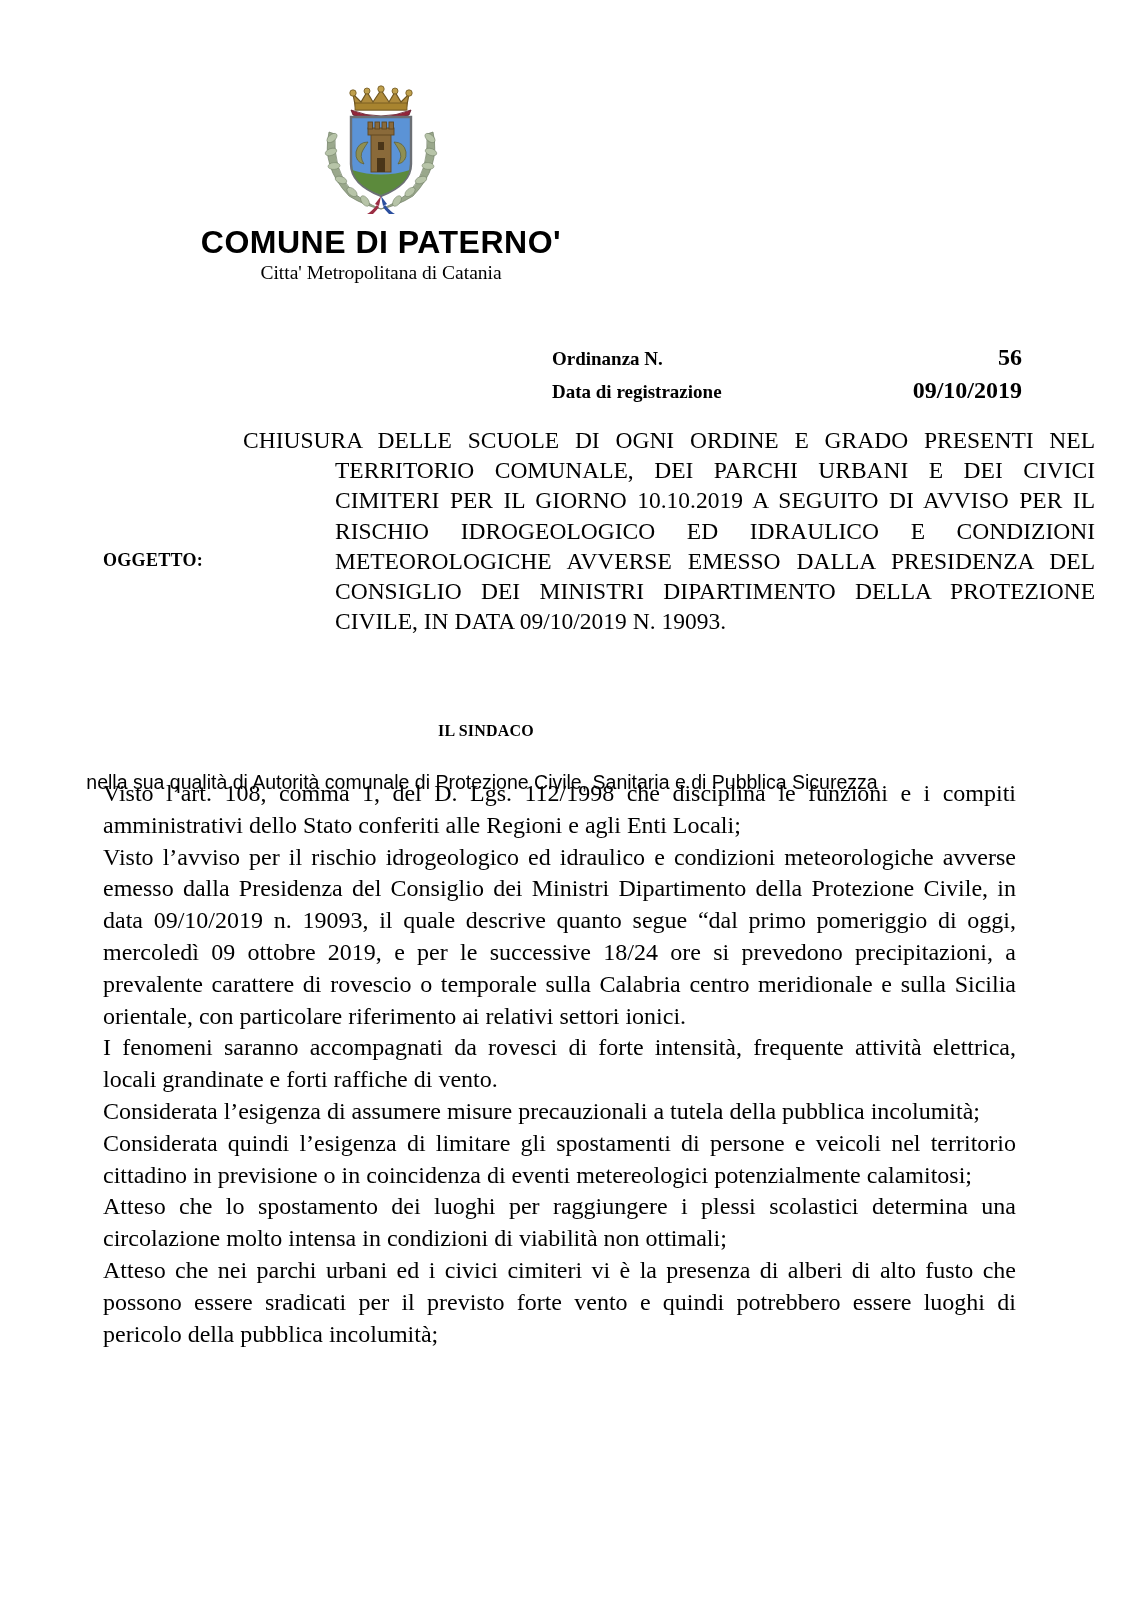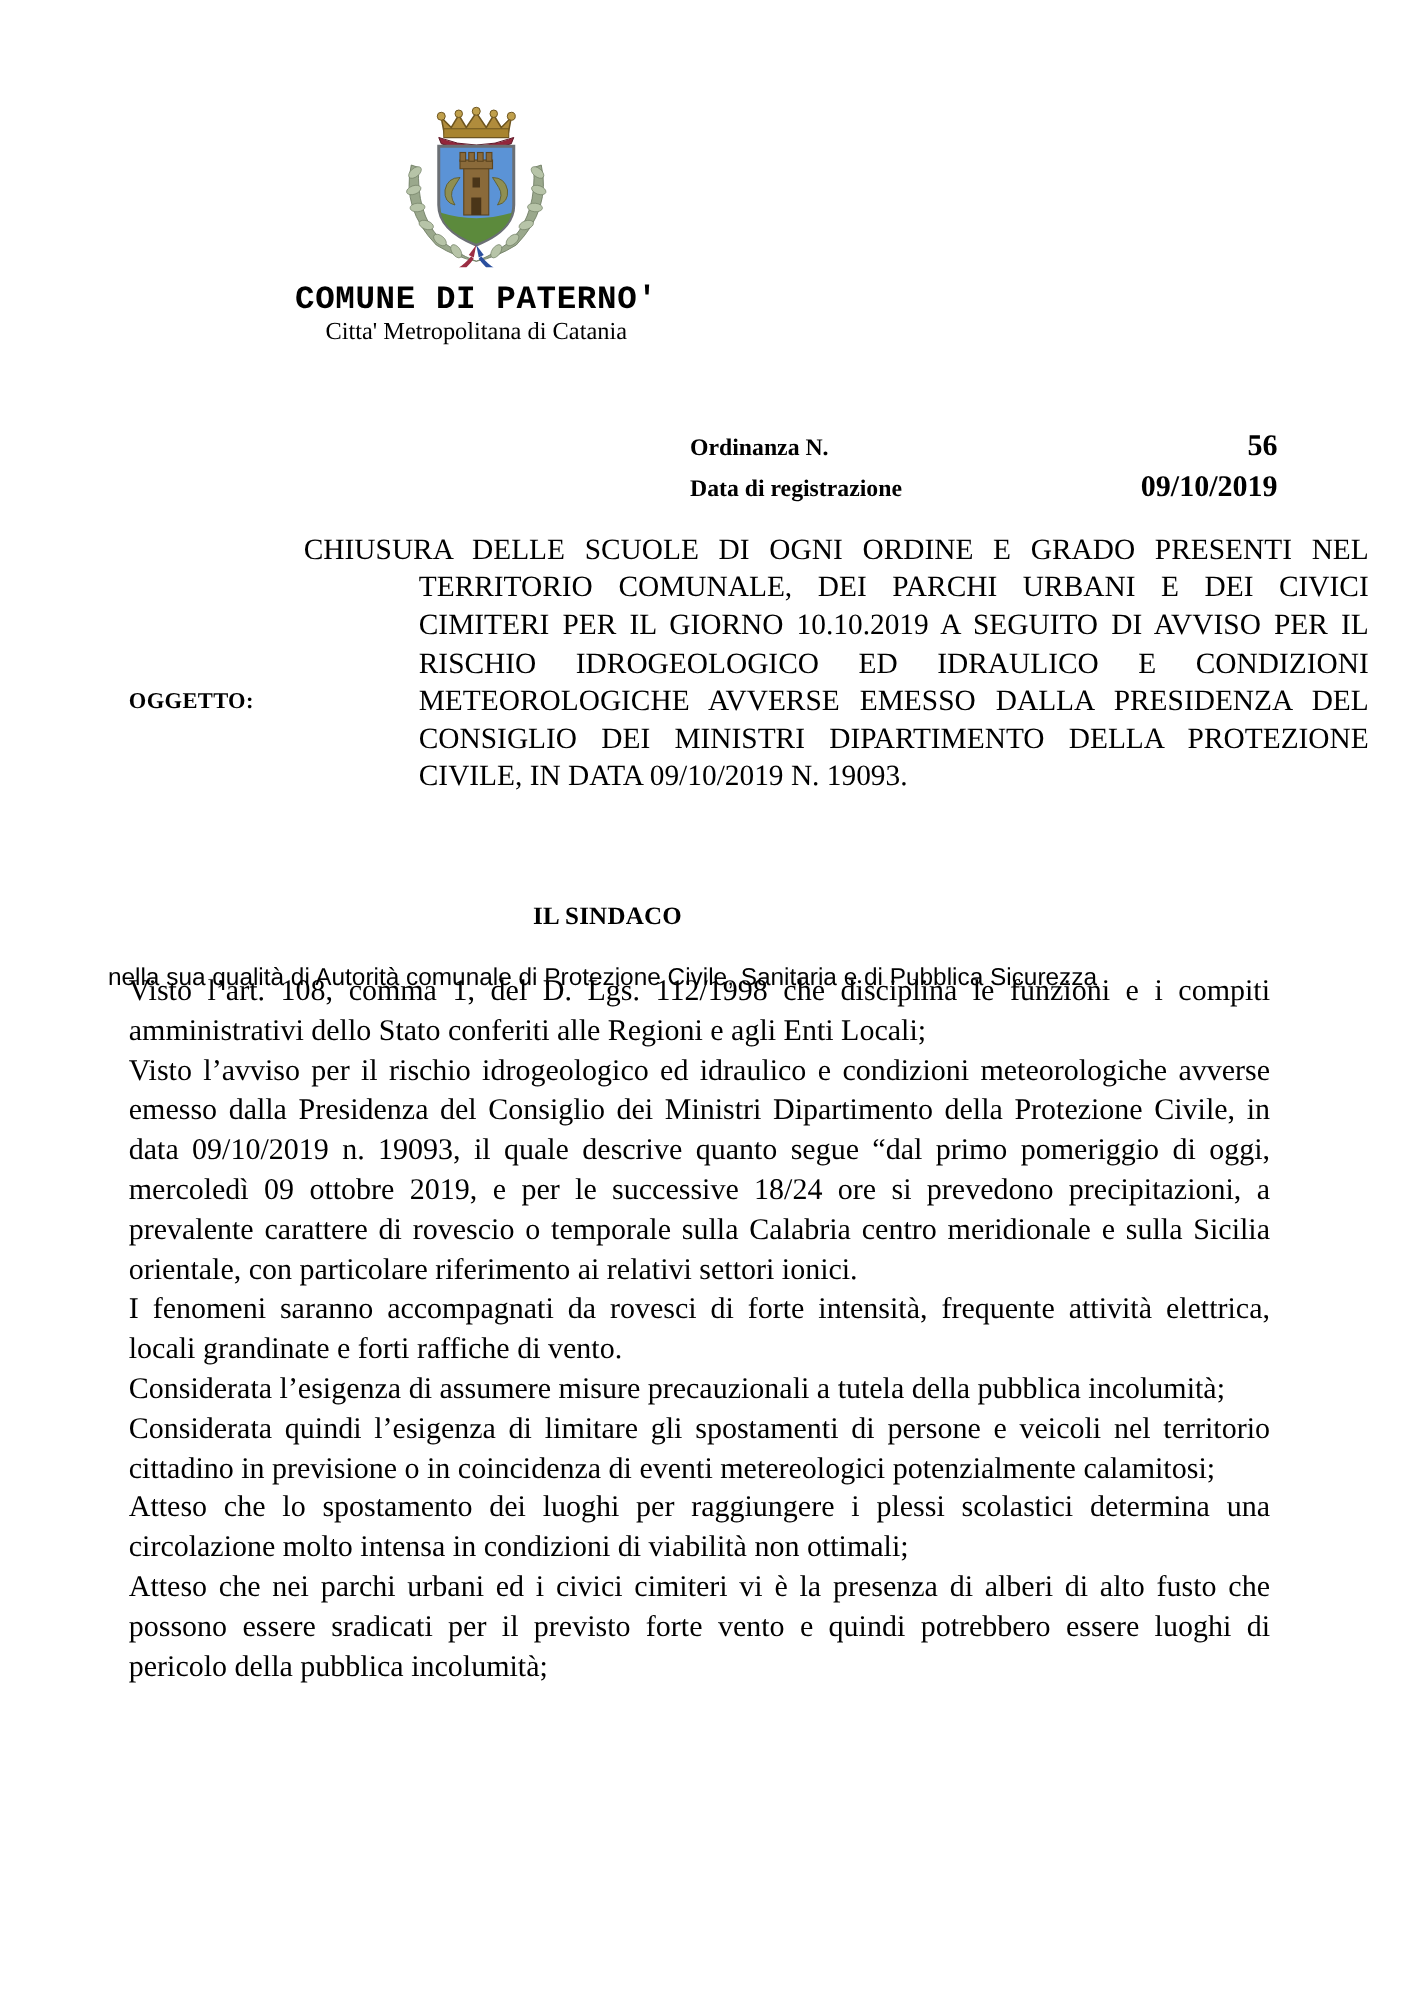--- a/index.html
+++ b/index.html
@@ -30,23 +30,23 @@
     width: 762px;          
     text-align: center;
   }
   .crest {
     width: 140px;
     height: 142px;
     margin: 0 auto;
     display: block;
   }
   .comune-title {
-    font-family: Liberation Mono, monospace;
-    font-weight: bold;
-    font-size: 26px;
+    font-family: Liberation Sans, sans-serif;
+    font-weight: bold;
+    font-size: 32px;
     letter-spacing: 0.5px;
     margin-top: 10px;
     white-space: nowrap;
   }
   .comune-subtitle {
     font-family: "Liberation Serif", serif;
     font-size: 19.5px;
     margin-top: 1px;
     white-space: nowrap;
   }
@@ -107,21 +107,21 @@
 
   
   .sindaco {
     position: absolute;
     top: 722px;
     left: 0;
     width: 972px;
     text-align: center;
     font-family: "Liberation Serif", serif;
     font-weight: bold;
-    font-size: 20px;
+    font-size: 16px;
     letter-spacing: 0.2px;
   }
   .qualita {
     position: absolute;
     top: 771px;
     left: 0;
     width: 964px;
     text-align: center;
     font-family: "Liberation Sans", sans-serif;
     font-size: 19.5px;

